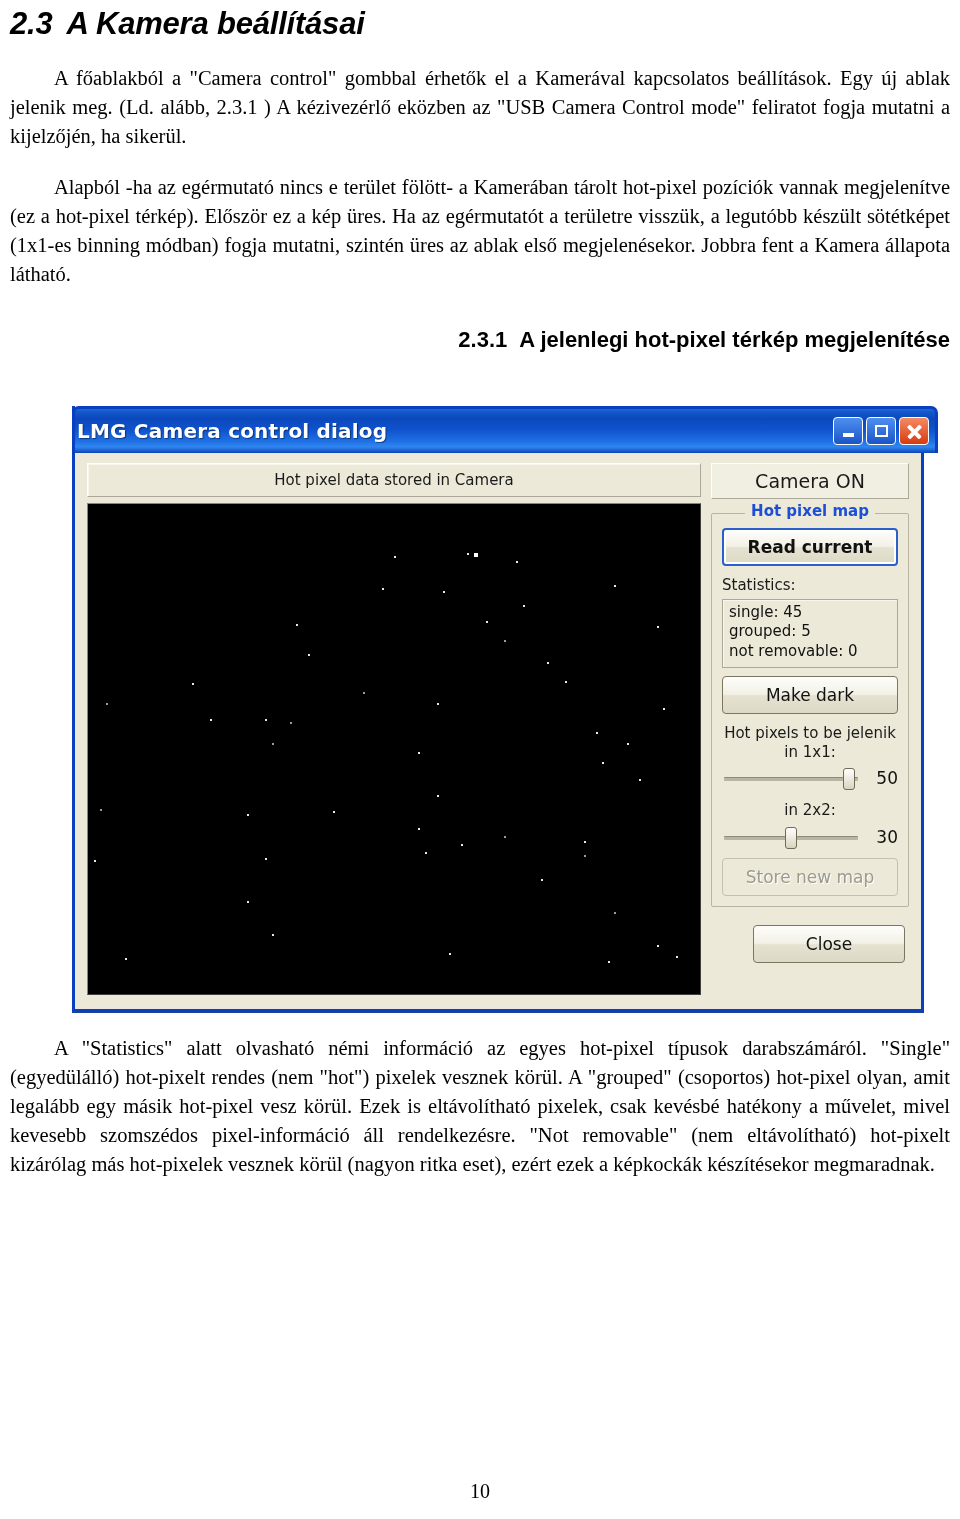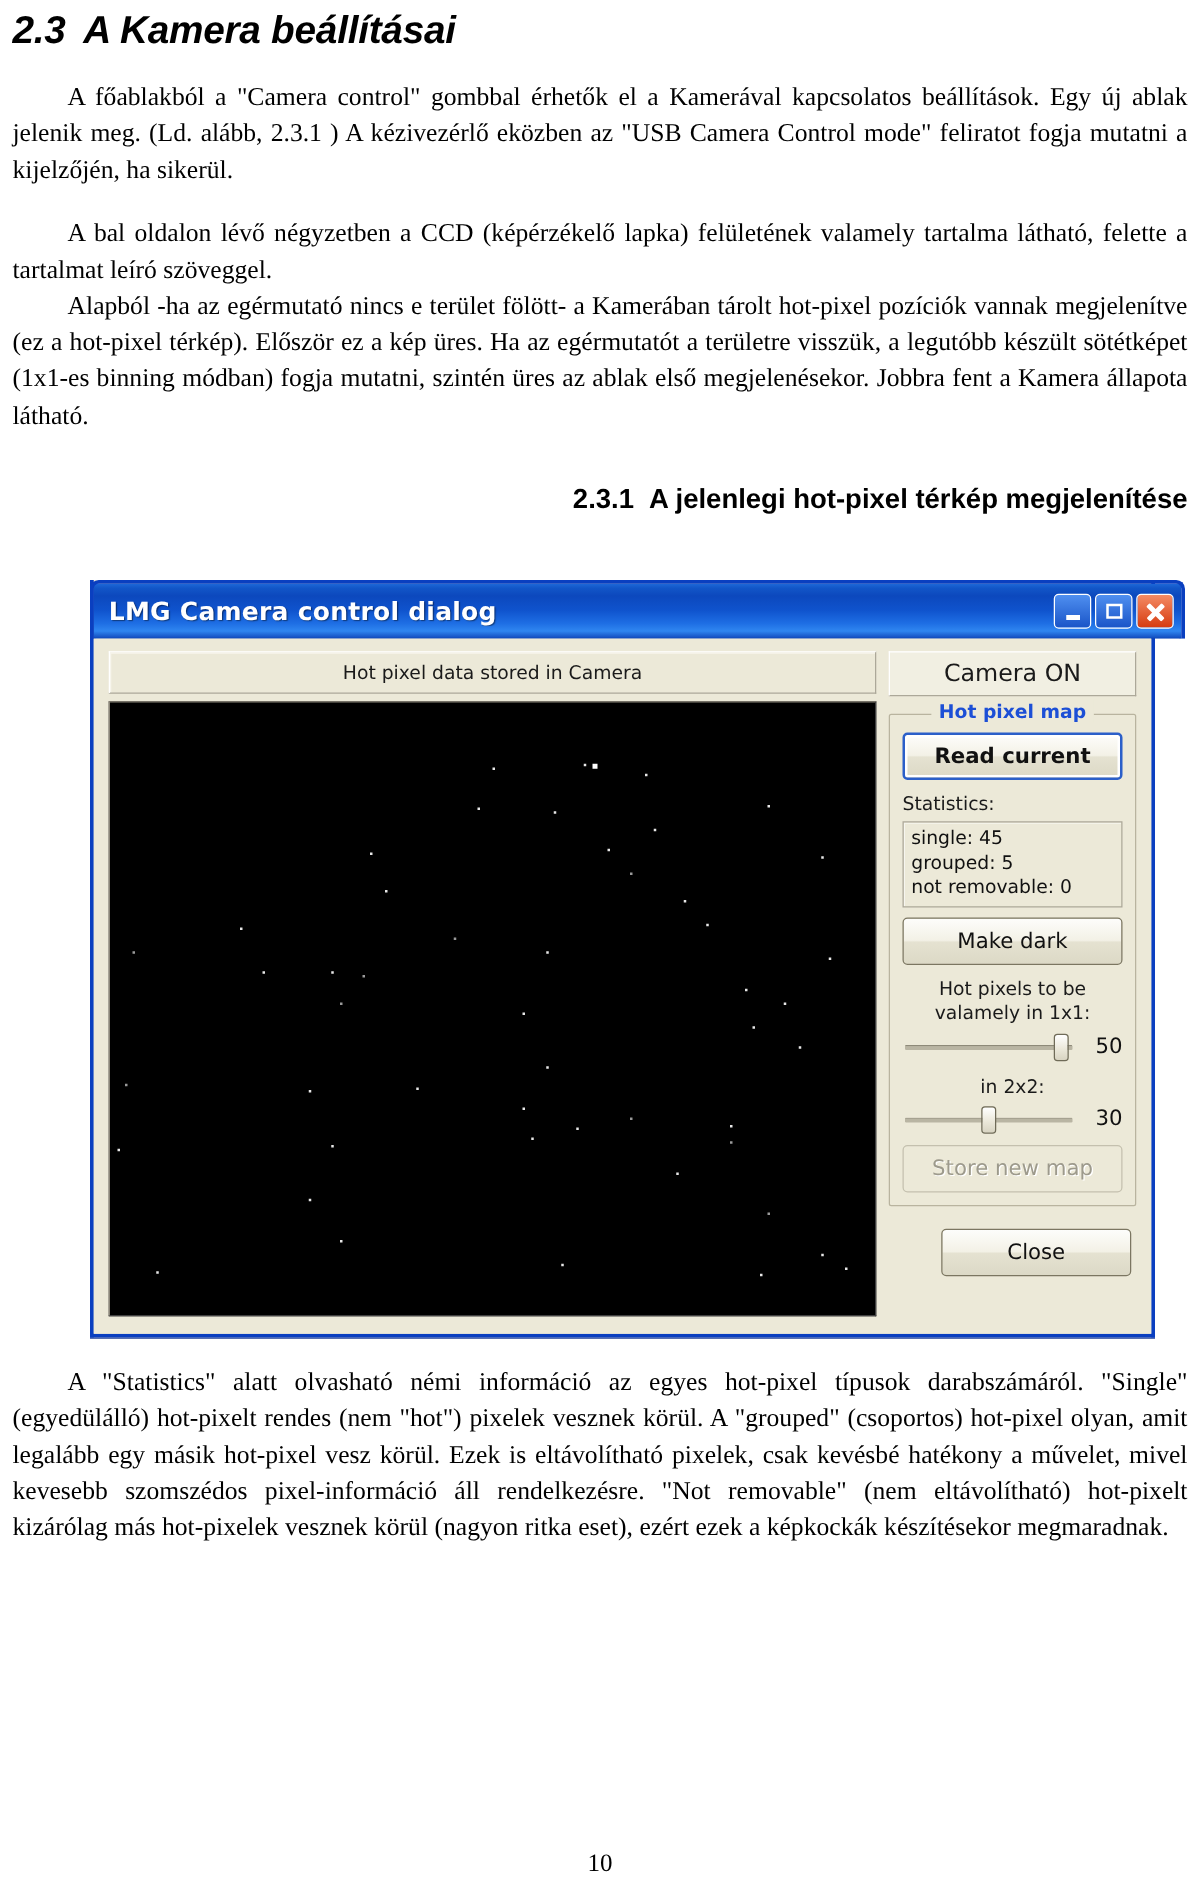--- a/index.html
+++ b/index.html
@@ -82,21 +82,21 @@
     box-shadow: 0 1px 0 #20409a;
     position: relative;
   }
   .titlebar {
     height: 44px;
     background: linear-gradient(to bottom,
         #1d68d8 0%, #1256c8 8%, #0c48bd 22%,
         #0f53cd 48%, #1e6ee4 72%, #2f86f0 86%, #1858c9 96%, #0c43b4 100%);
     display: flex;
     align-items: center;
-    padding: 0 6px 0 12px;
+    padding: 0 6px 0 2px;
     border-left: 3px solid #0a3fc0;
     border-right: 3px solid #0a3fc0;
     border-top: 3px solid #0a3fc0;
     border-radius: 7px 7px 0 0;
     box-sizing: content-box;
     margin-left: -3px;
     margin-right: -3px;
     width: 852px;
   }
   .titlebar-text {
@@ -333,21 +333,20 @@
     <h1 class="sec-title">
       <span class="num">2.3</span><span>A Kamera beállításai</span>
     </h1>
 
     <div class="gap-md"></div>
 
     <p class="body">A főablakból a "Camera control" gombbal érhetők el a Kamerával kapcsolatos beállítások. Egy új ablak jelenik meg. (Ld. alább, 2.3.1 ) A kézivezérlő eközben az "USB Camera Control mode" feliratot fogja mutatni a kijelzőjén, ha sikerül.</p>
 
     <div class="gap-md"></div>
 
-    <p class="body">A bal oldalon lévő négyzetben a CCD (képérzékelő lapka) felületének valamely tartalma látható, felette a tartalmat leíró szöveggel.</p>
 
     <p class="body">Alapból -ha az egérmutató nincs e terület fölött- a Kamerában tárolt hot-pixel pozíciók vannak megjelenítve (ez a hot-pixel térkép). Először ez a kép üres. Ha az egérmutatót a területre visszük, a legutóbb készült sötétképet (1x1-es binning módban) fogja mutatni, szintén üres az ablak első megjelenésekor. Jobbra fent a Kamera állapota látható.</p>
 
     <div class="gap-lg"></div>
 
     <h2 class="subsec-title">
       <span class="num">2.3.1</span><span>A jelenlegi hot-pixel térkép megjelenítése</span>
     </h2>
 
     <div class="gap-md"></div>
@@ -439,21 +438,21 @@
 
               <div class="field-label">Statistics:</div>
               <div class="stats-box">
                 <div>single: 45</div>
                 <div>grouped: 5</div>
                 <div>not removable: 0</div>
               </div>
 
               <button class="xp-btn">Make dark</button>
 
-              <div class="field-label center">Hot pixels to be valamely in 1x1:</div>
+              <div class="field-label center">Hot pixels to be jelenik in 1x1:</div>
               <div class="slider-row">
                 <span class="slider">
                   <span class="slider-track"></span>
                   <span class="slider-thumb" id="thumb1x1" style="left: calc(92% - 6px);"></span>
                 </span>
                 <span class="slider-value">50</span>
               </div>
 
               <div class="field-label center">in 2x2:</div>
               <div class="slider-row">

